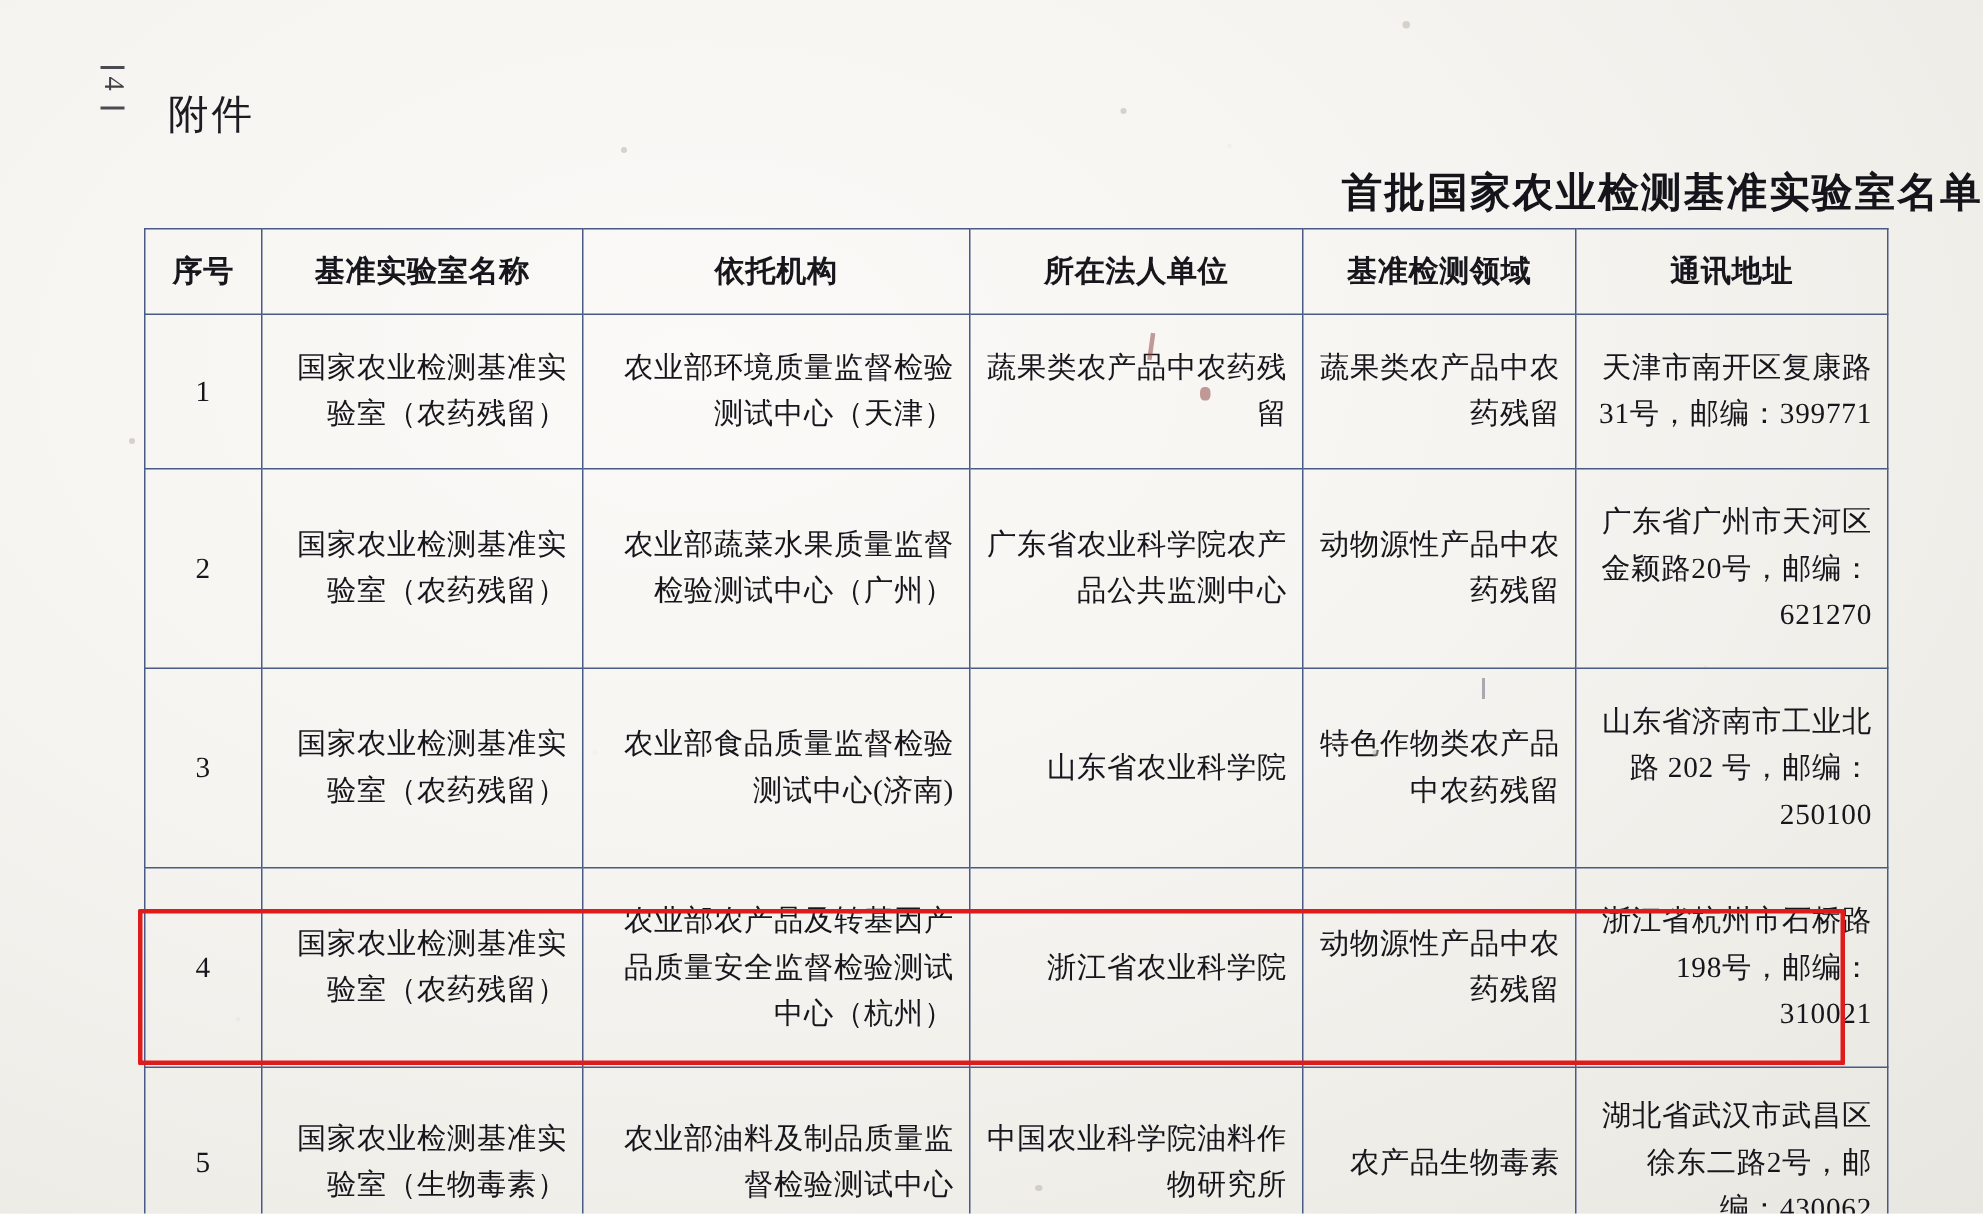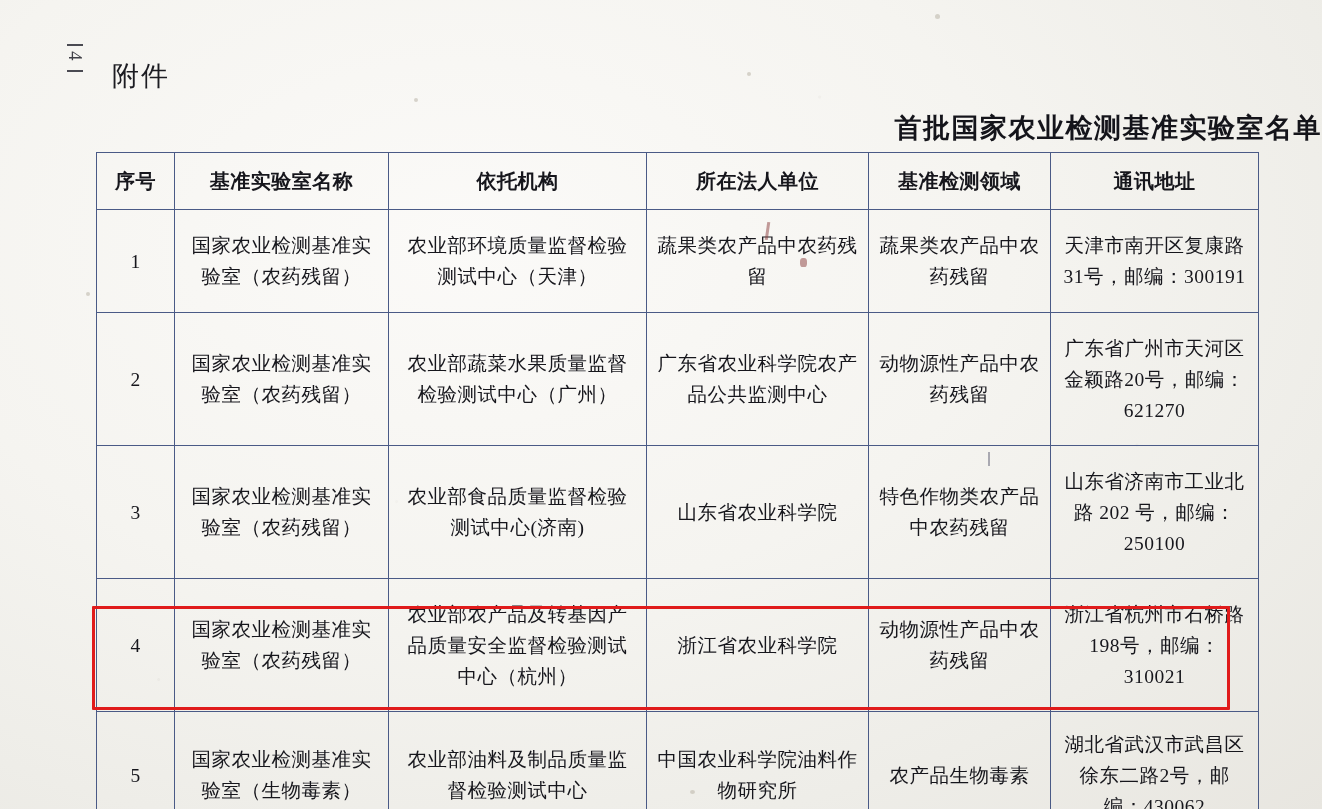--- a/index.html
+++ b/index.html
@@ -121,21 +121,21 @@
   col.c-org   { width: 258px; }
   col.c-unit  { width: 222px; }
   col.c-field { width: 182px; }
   col.c-addr  { width: 208px; }
 
   td.no {
     text-align: center;
     font-size: 21px;
   }
   td.cell {
-    text-align: center;
+    text-align: right;
   }
   .row-h-1 td { height: 86px; }
   .row-h-2 td { height: 116px; }
   .row-h-3 td { height: 116px; }
   .row-h-4 td { height: 116px; }
   .row-h-5 td { height: 110px; }
 
   tr.highlight td {
     border-color: #4a5a86;
   }
@@ -206,21 +206,21 @@
           <th>通讯地址</th>
         </tr>
       </thead>
       <tbody>
         <tr class="row-h-1">
           <td class="no">1</td>
           <td class="cell">国家农业检测基准实验室（农药残留）</td>
           <td class="cell">农业部环境质量监督检验测试中心（天津）</td>
           <td class="cell">蔬果类农产品中农药残留</td>
           <td class="cell">蔬果类农产品中农药残留</td>
-          <td class="cell">天津市南开区复康路31号，邮编：300191</td>
+          <td class="cell">天津市南开区复康路31号，邮编：399771</td>
         </tr>
         <tr class="row-h-2">
           <td class="no">2</td>
           <td class="cell">国家农业检测基准实验室（农药残留）</td>
           <td class="cell">农业部蔬菜水果质量监督检验测试中心（广州）</td>
           <td class="cell">广东省农业科学院农产品公共监测中心</td>
           <td class="cell">动物源性产品中农药残留</td>
           <td class="cell">广东省广州市天河区金颖路20号，邮编：621270</td>
         </tr>
         <tr class="row-h-3">

